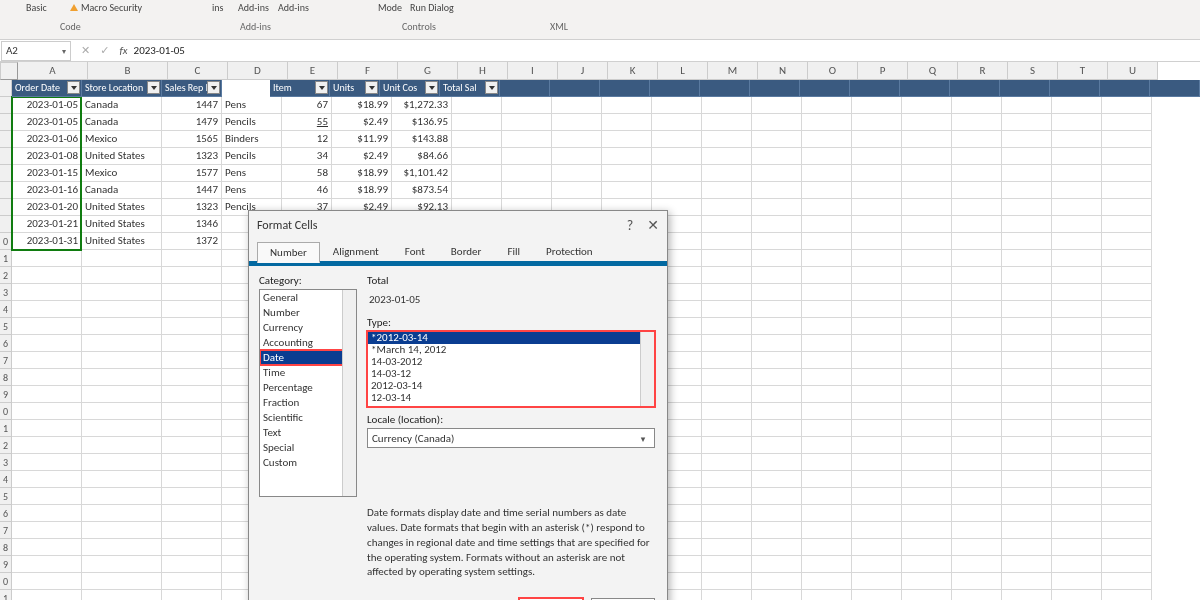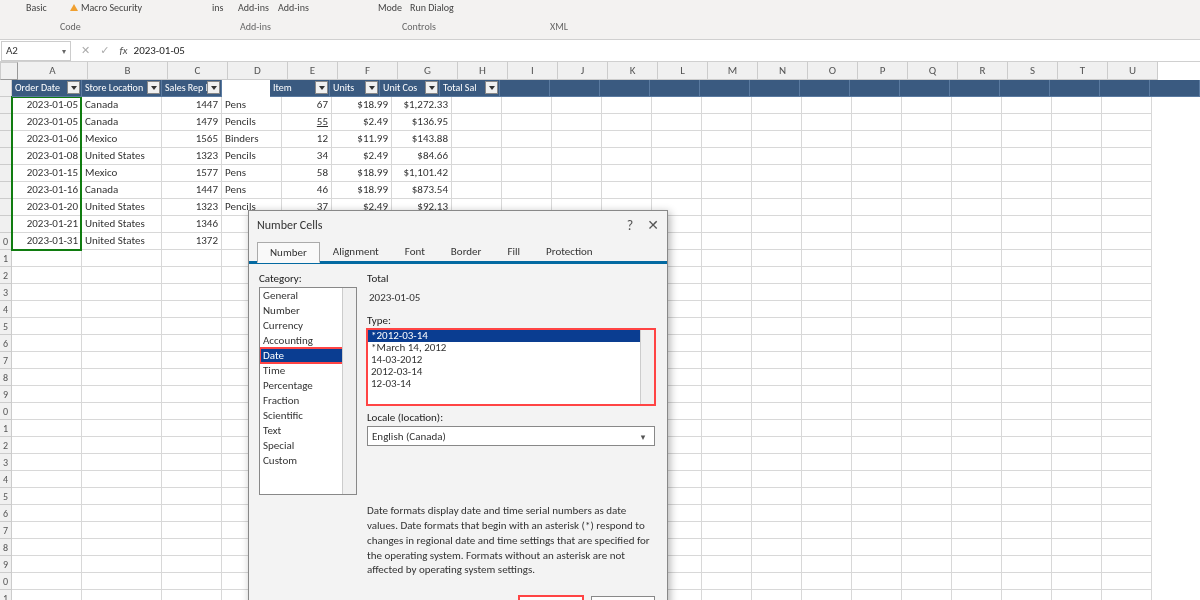--- a/index.html
+++ b/index.html
@@ -40,21 +40,21 @@
 
 .sel-range { position: absolute; border: 2px solid #107c10; pointer-events: none; }
 
 
 .dialog { position: absolute; left: 248px; top: 210px; width: 420px; background: #f3f3f3; border: 1px solid #888; box-shadow: 2px 2px 8px rgba(0,0,0,0.3); font-size: 11px; }
 .dlg-title { height: 28px; display: flex; align-items: center; justify-content: space-between; padding: 0 8px; font-size: 12px; color: #333; }
 .dlg-title-btns { display: flex; gap: 14px; font-size: 14px; color: #555; }
 .dlg-tabs { display: flex; padding: 2px 8px 0; gap: 0; font-size: 11px; }
 .dlg-tab { padding: 3px 12px; border: 1px solid transparent; color: #333; }
 .dlg-tab.active { background: #f9f9f9; border: 1px solid #aaa; border-bottom: 1px solid #f9f9f9; position: relative; top: 1px; }
-.dlg-body { padding: 8px 10px; background: #f3f3f3; border-top: 3px solid #0369a1; margin-top: -1px; }
+.dlg-body { padding: 8px 10px; background: #f3f3f3; border-top: 5px solid #0369a1; margin-top: -1px; }
 .two-col { display: flex; gap: 10px; }
 .cat-label, .sample-label, .type-label, .locale-label { font-size: 11px; color: #222; margin-bottom: 2px; }
 .listbox { width: 98px; height: 208px; background: #fff; border: 1px solid #888; overflow: hidden; font-size: 11px; position: relative; }
 .listbox .scroll { position: absolute; right: 0; top: 0; bottom: 0; width: 14px; background: #f0f0f0; border-left: 1px solid #ccc; }
 .listbox .item { padding: 1px 3px; line-height: 13px; }
 .listbox .item.sel { background: #0a3d91; color: #fff; }
 .right-pane { flex: 1; }
 .sample-box { padding: 4px 2px 10px; font-size: 11px; }
 .typebox { width: 288px; height: 76px; background: #fff; border: 1px solid #888; font-size: 11px; overflow: hidden; position: relative; }
 .typebox .scroll { position: absolute; right: 0; top: 0; bottom: 0; width: 14px; background: #f0f0f0; border-left: 1px solid #ccc; }
@@ -890,21 +890,21 @@
           <div class="cell" style="width: 50px;"></div>
           <div class="cell" style="width: 50px;"></div>
           <div class="cell" style="width: 50px;"></div>
         </div>
       </div>
   </div>
 </div>
 
 <div class="dialog">
   <div class="dlg-title">
-    <span>Number Cells</span>
+    <span>Format Cells</span>
     <div class="dlg-title-btns">
       <span>?</span>
       <span>✕</span>
     </div>
   </div>
   <div class="dlg-tabs" id="dlgTabs">
       <div class="dlg-tab active">Number</div>
       <div class="dlg-tab">Alignment</div>
       <div class="dlg-tab">Font</div>
       <div class="dlg-tab">Border</div>
@@ -935,28 +935,29 @@
       </div>
       <div class="right-pane">
         <div class="sample-label">Total</div>
         <div class="sample-box">2023-01-05</div>
         <div class="type-label">Type:</div>
         <div class="typebox highlight-red">
           <div id="typeItems">
               <div class="item sel">*2012-03-14</div>
               <div class="item">*March 14, 2012</div>
               <div class="item">14-03-2012</div>
+              <div class="item">14-03-12</div>
               <div class="item">2012-03-14</div>
               <div class="item">12-03-14</div>
             </div>
           <div class="scroll"></div>
         </div>
         <div class="locale-label" style="margin-top:6px;">Locale (location):</div>
         <div class="locale-sel">
-          <span>English (Canada)</span>
+          <span>Currency (Canada)</span>
           <span class="chev">▾</span>
         </div>
         <div class="explain">Date formats display date and time serial numbers as date values. Date formats that begin with an asterisk (*) respond to changes in regional date and time settings that are specified for the operating system. Formats without an asterisk are not affected by operating system settings.</div>
       </div>
     </div>
   </div>
   <div class="dlg-btns">
     <div class="btn highlight-red">OK</div>
     <div class="btn">Cancel</div>
   </div>

